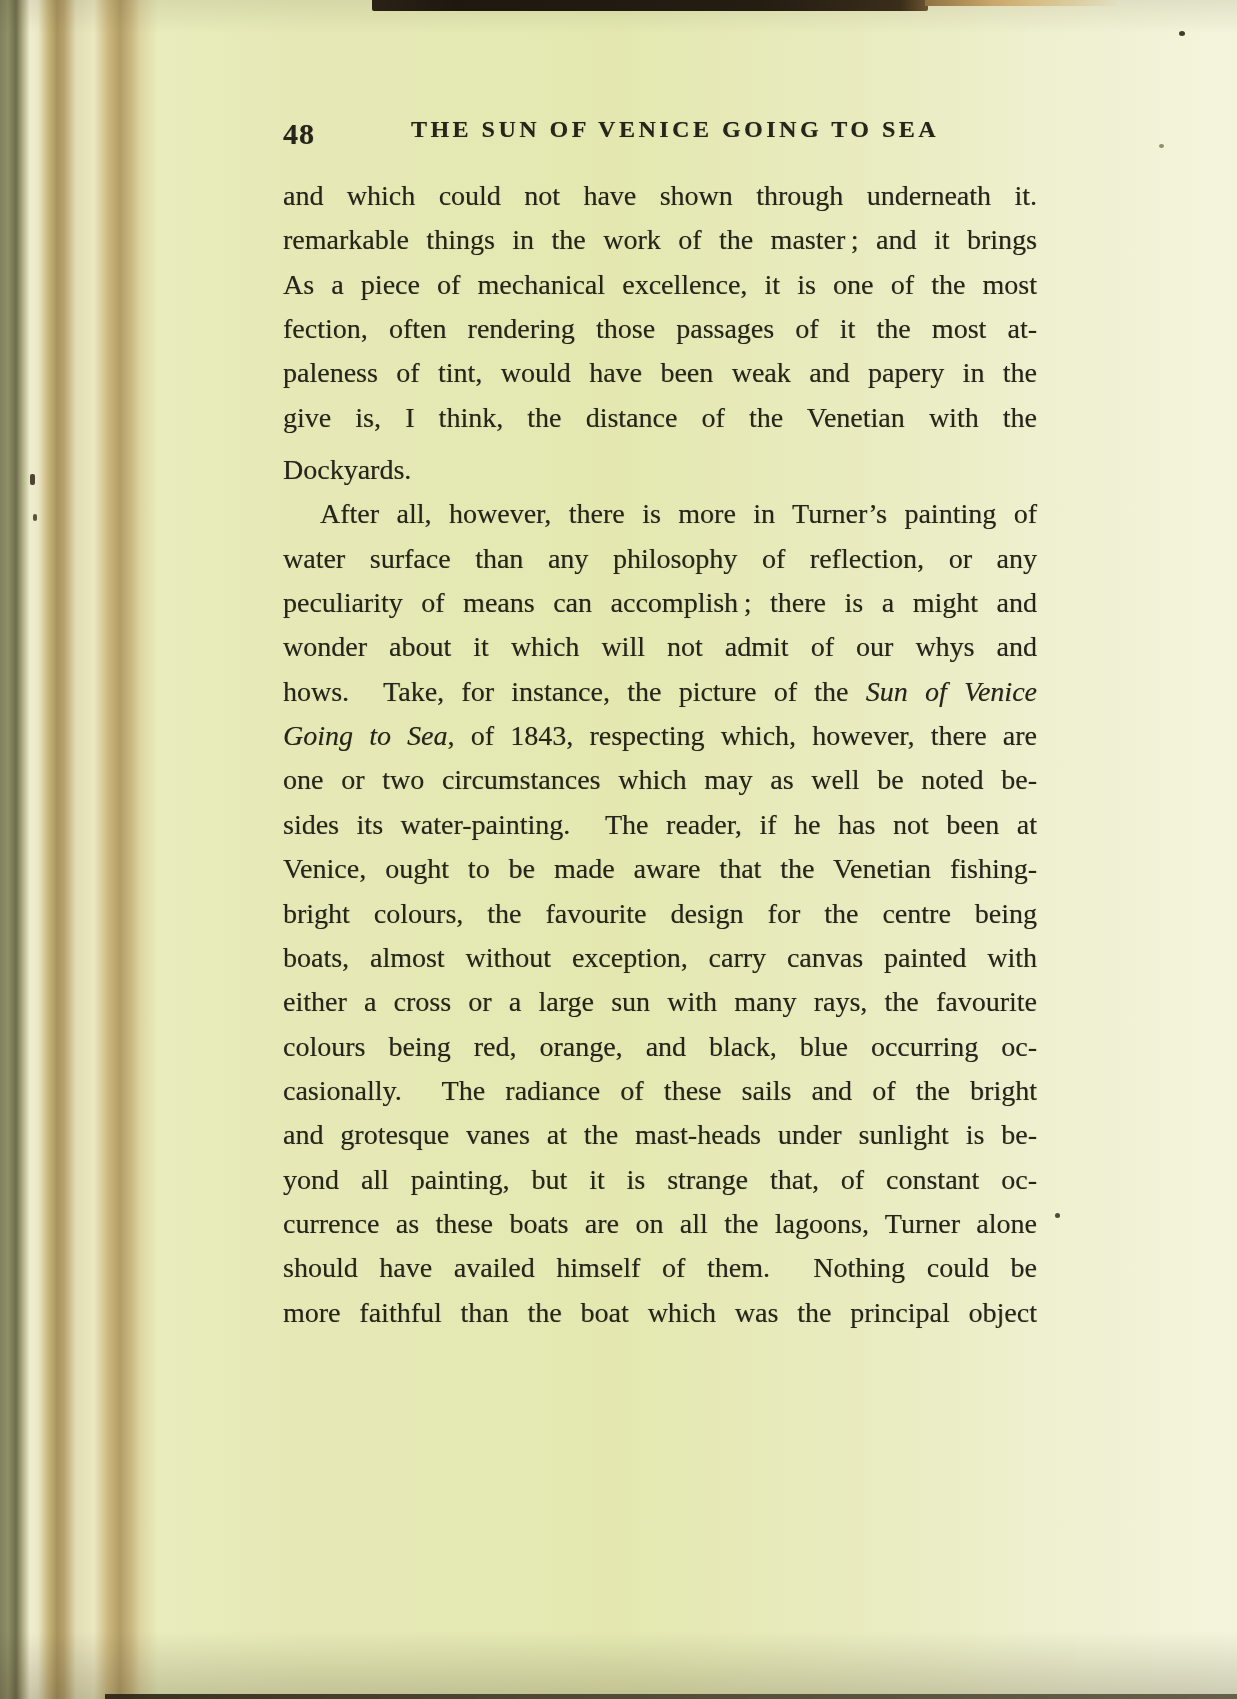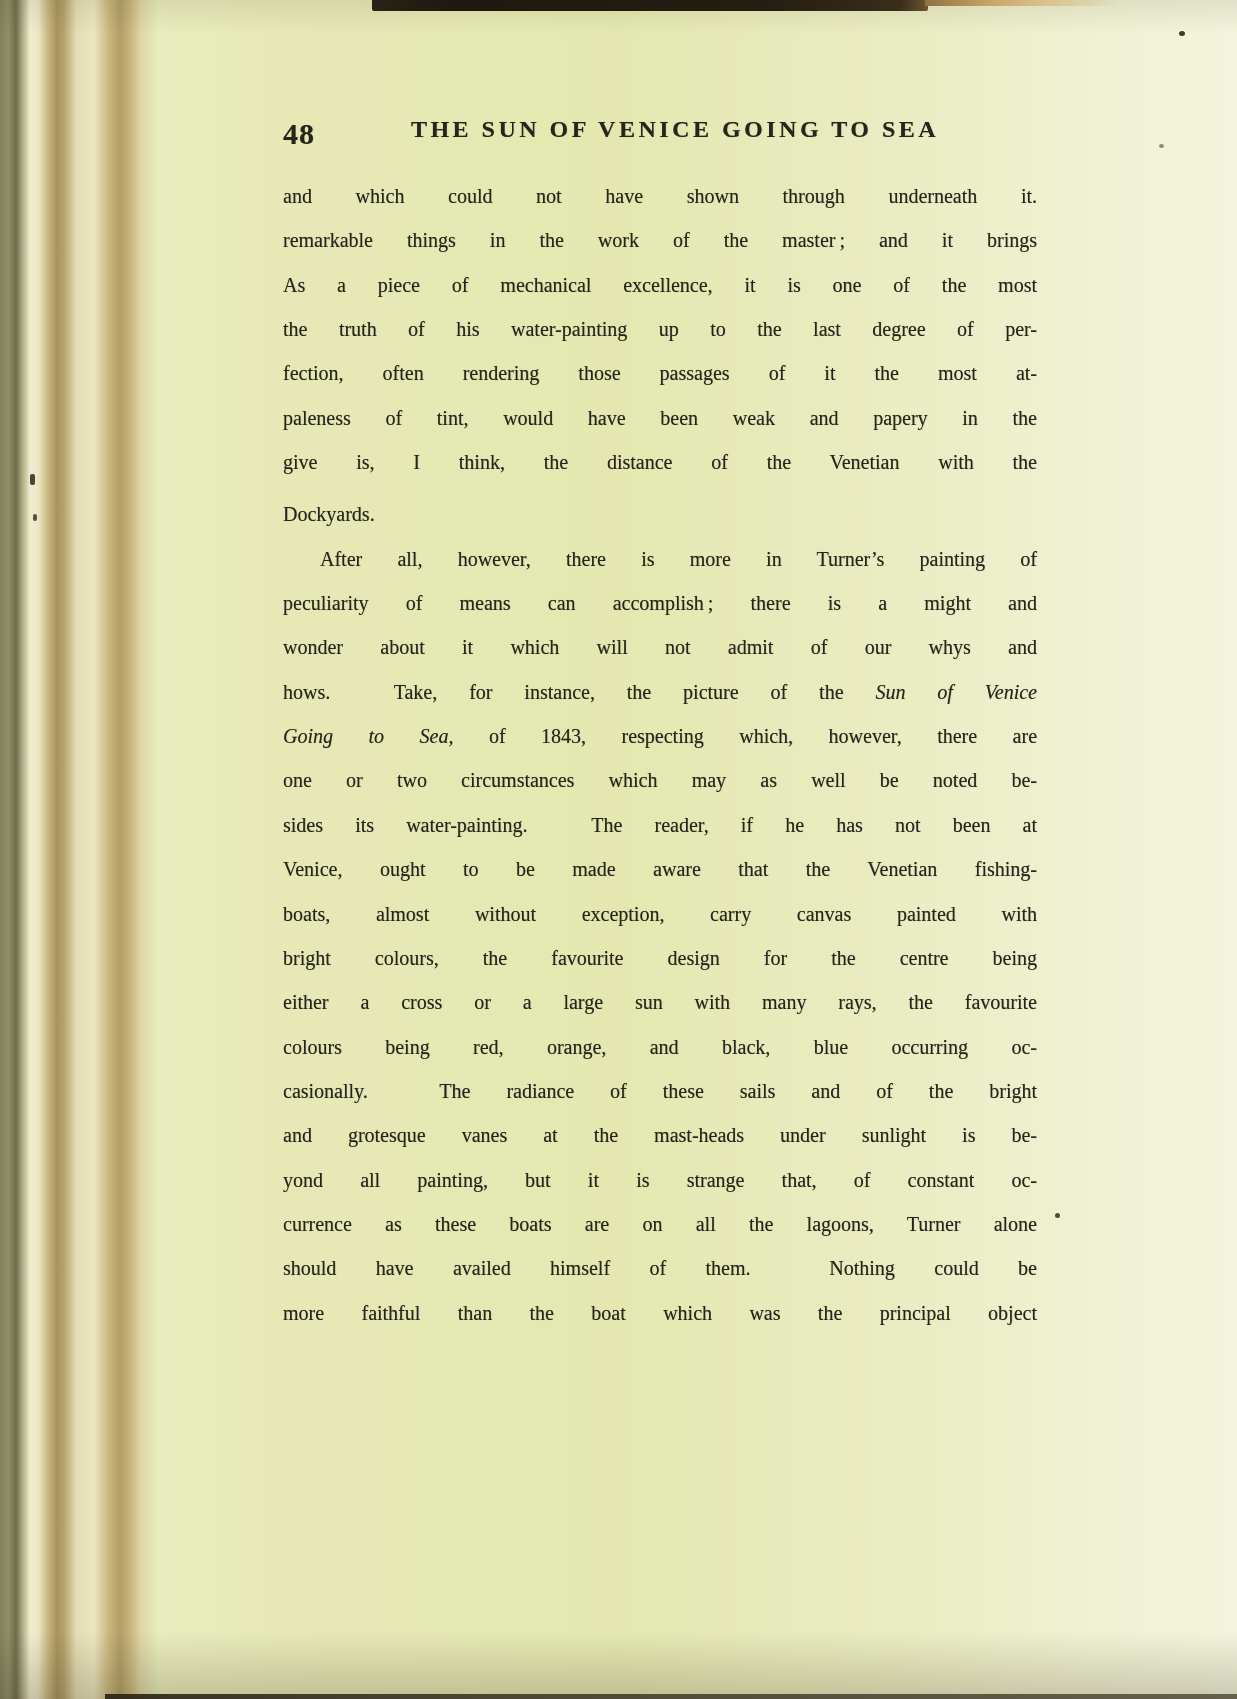--- a/index.html
+++ b/index.html
@@ -69,21 +69,21 @@
     text-align: center;
     font-size: 24px; font-weight: bold; letter-spacing: 3.5px;
     padding-left: 30px; 
     box-sizing: border-box;
   }
 
   .body-lines { position: absolute; top: 174px; left: 0; width: 100%; }
   .line {
     height: 44.35px;
     line-height: 44.35px;
-    font-size: 20px;
+    font-size: 28px;
     text-align: justify;
     text-align-last: justify;
     text-justify: inter-word;
     white-space: nowrap;
   }
   .line.no-justify { text-align-last: left; margin-top: 8px; }
   .line.indent { text-indent: 37px; }
   .it { font-style: italic; }
 </style>
 </head>
@@ -106,36 +106,36 @@
     <div class="header-row">
       <span class="page-num">48</span>
       <div class="running-title">THE SUN OF VENICE GOING TO SEA</div>
     </div>
 
     <div class="body-lines">
 
       <div class="line">and which could not have shown through underneath it.</div>
       <div class="line">remarkable things in the work of the master ; and it brings</div>
       <div class="line">As a piece of mechanical excellence, it is one of the most</div>
-      <div class="line">the truth of his water-painting up to the last degree of per-</div>
       <div class="line">fection, often rendering those passages of it the most at-</div>
       <div class="line">paleness of tint, would have been weak and papery in the</div>
       <div class="line">give is, I think, the distance of the Venetian with the</div>
       <div class="line no-justify">Dockyards.</div>
 
       <div class="line indent">After all, however, there is more in Turner’s painting of</div>
+      <div class="line">water surface than any philosophy of reflection, or any</div>
       <div class="line">peculiarity of means can accomplish ; there is a might and</div>
       <div class="line">wonder about it which will not admit of our whys and</div>
       <div class="line"><span>hows.&nbsp; Take, for instance, the picture of the </span><span class="it">Sun of Venice</span></div>
       <div class="line"><span class="it">Going to Sea</span><span>, of 1843, respecting which, however, there are</span></div>
       <div class="line">one or two circumstances which may as well be noted be-</div>
       <div class="line">sides its water-painting.&nbsp; The reader, if he has not been at</div>
       <div class="line">Venice, ought to be made aware that the Venetian fishing-</div>
+      <div class="line">bright colours, the favourite design for the centre being</div>
       <div class="line">boats, almost without exception, carry canvas painted with</div>
-      <div class="line">bright colours, the favourite design for the centre being</div>
       <div class="line">either a cross or a large sun with many rays, the favourite</div>
       <div class="line">colours being red, orange, and black, blue occurring oc-</div>
       <div class="line">casionally.&nbsp; The radiance of these sails and of the bright</div>
       <div class="line">and grotesque vanes at the mast-heads under sunlight is be-</div>
       <div class="line">yond all painting, but it is strange that, of constant oc-</div>
       <div class="line">currence as these boats are on all the lagoons, Turner alone</div>
       <div class="line">should have availed himself of them.&nbsp; Nothing could be</div>
       <div class="line">more faithful than the boat which was the principal object</div>
     </div>
 

